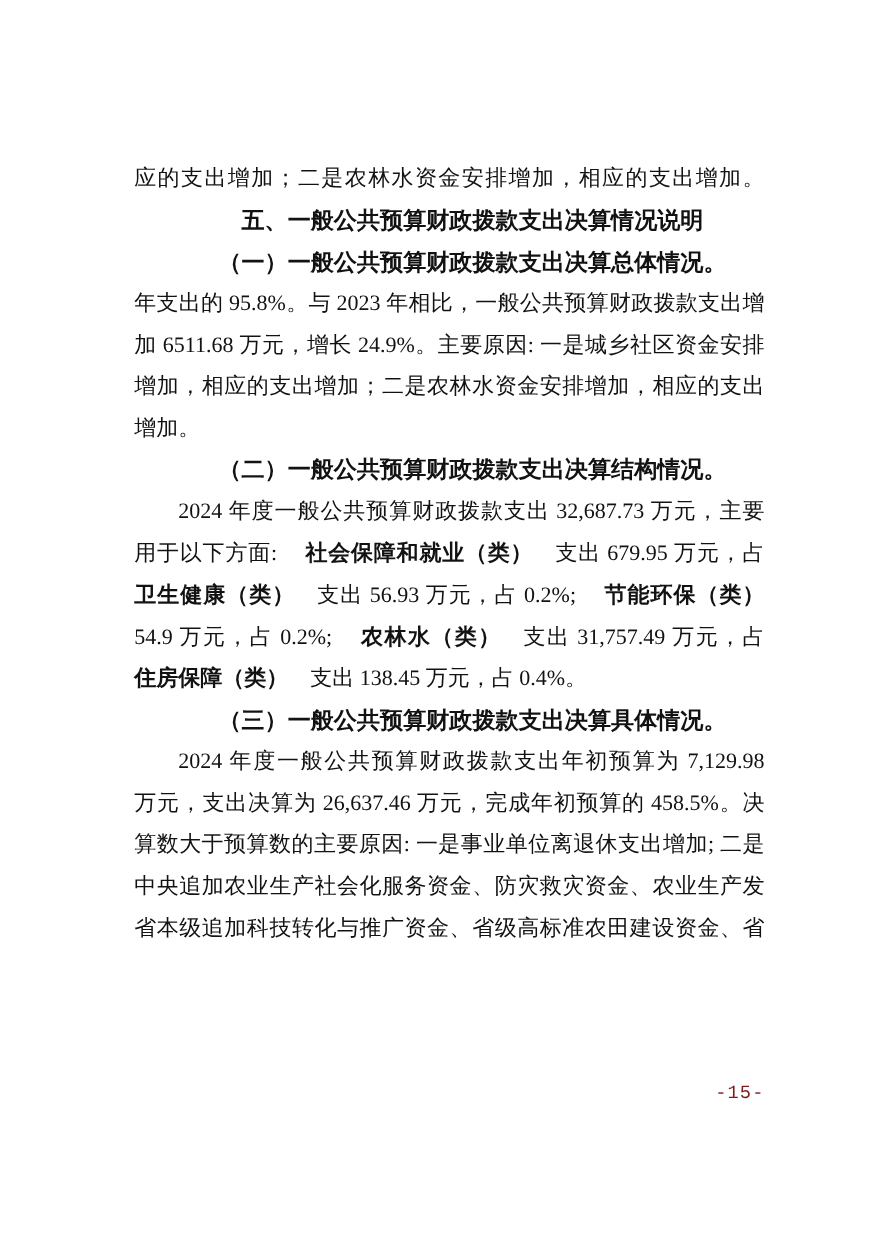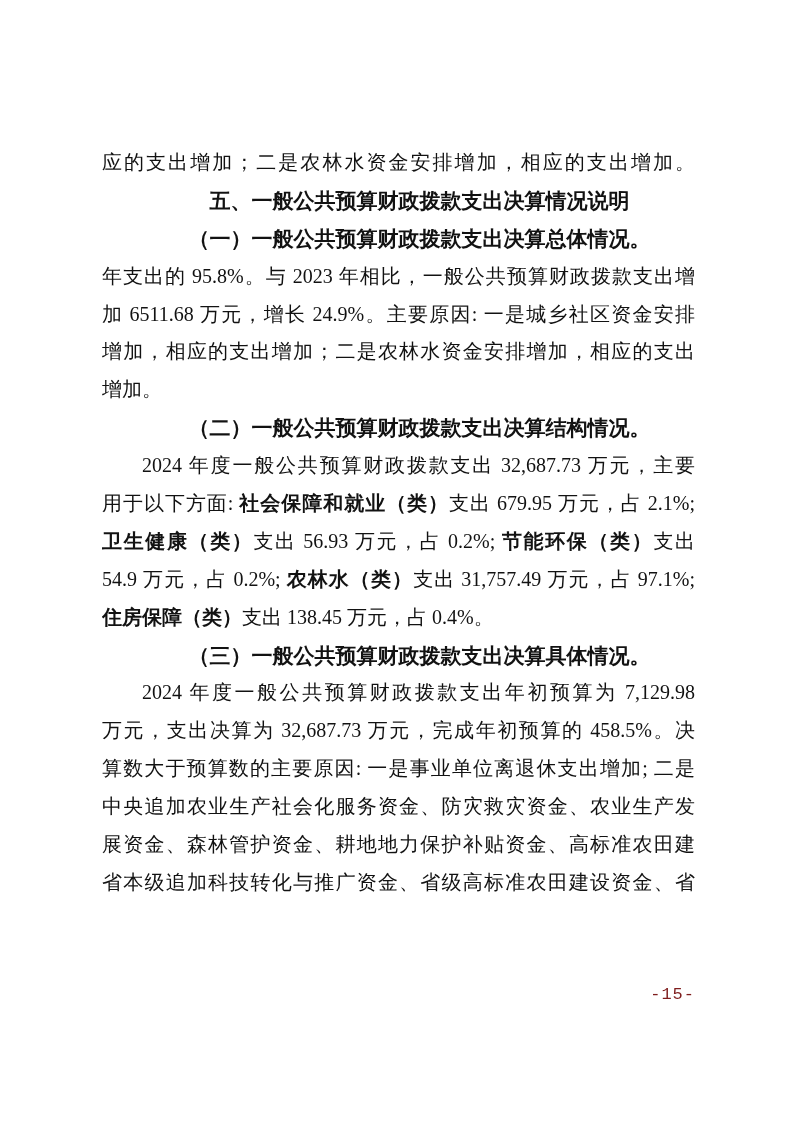--- a/index.html
+++ b/index.html
@@ -40,21 +40,21 @@
   }
   .line.heading1 {
     font-family: "Liberation Sans", sans-serif;
     font-weight: 700;
     font-size: 21px;
   }
   .line.heading2 {
     font-weight: 700;
     font-size: 21px;
   }
-  .seg { font-weight: inherit; }
+  .seg { font-weight: inherit; margin-left: 20px; }
   .seg.bold {
     font-weight: 700;
     font-family: "Liberation Sans", sans-serif;
   }
   .page-number {
     position: absolute;
     right: 99px;
     top: 985px;
     font-size: 17px;
     letter-spacing: 1px;
@@ -76,20 +76,19 @@
       <div class="line body full"><span class="seg">增加，相应的支出增加；二是农林水资金安排增加，相应的支出</span></div>
       <div class="line body"><span class="seg">增加。</span></div>
       <div class="line heading2 indent"><span class="seg bold">（二）一般公共预算财政拨款支出决算结构情况。</span></div>
       <div class="line body indent full"><span class="seg">2024 年度一般公共预算财政拨款支出 32,687.73 万元，主要</span></div>
       <div class="line body full"><span class="seg">用于以下方面: </span><span class="seg bold">社会保障和就业（类）</span><span class="seg">支出 679.95 万元，占 2.1%;</span></div>
       <div class="line body full"><span class="seg bold">卫生健康（类）</span><span class="seg">支出 56.93 万元，占 0.2%; </span><span class="seg bold">节能环保（类）</span><span class="seg">支出</span></div>
       <div class="line body full"><span class="seg">54.9 万元，占 0.2%; </span><span class="seg bold">农林水（类）</span><span class="seg">支出 31,757.49 万元，占 97.1%;</span></div>
       <div class="line body"><span class="seg bold">住房保障（类）</span><span class="seg">支出 138.45 万元，占 0.4%。</span></div>
       <div class="line heading2 indent"><span class="seg bold">（三）一般公共预算财政拨款支出决算具体情况。</span></div>
       <div class="line body indent full"><span class="seg">2024 年度一般公共预算财政拨款支出年初预算为 7,129.98</span></div>
-      <div class="line body full"><span class="seg">万元，支出决算为 32,687.73 万元，完成年初预算的 458.5%。决</span></div>
+      <div class="line body full"><span class="seg">万元，支出决算为 26,637.46 万元，完成年初预算的 458.5%。决</span></div>
       <div class="line body full"><span class="seg">算数大于预算数的主要原因: 一是事业单位离退休支出增加; 二是</span></div>
       <div class="line body full"><span class="seg">中央追加农业生产社会化服务资金、防灾救灾资金、农业生产发</span></div>
-      <div class="line body full"><span class="seg">展资金、森林管护资金、耕地地力保护补贴资金、高标准农田建</span></div>
       <div class="line body full"><span class="seg">省本级追加科技转化与推广资金、省级高标准农田建设资金、省</span></div>
     </div>
   <div class="page-number">-15-</div>
 </div>
 
 </body></html>

